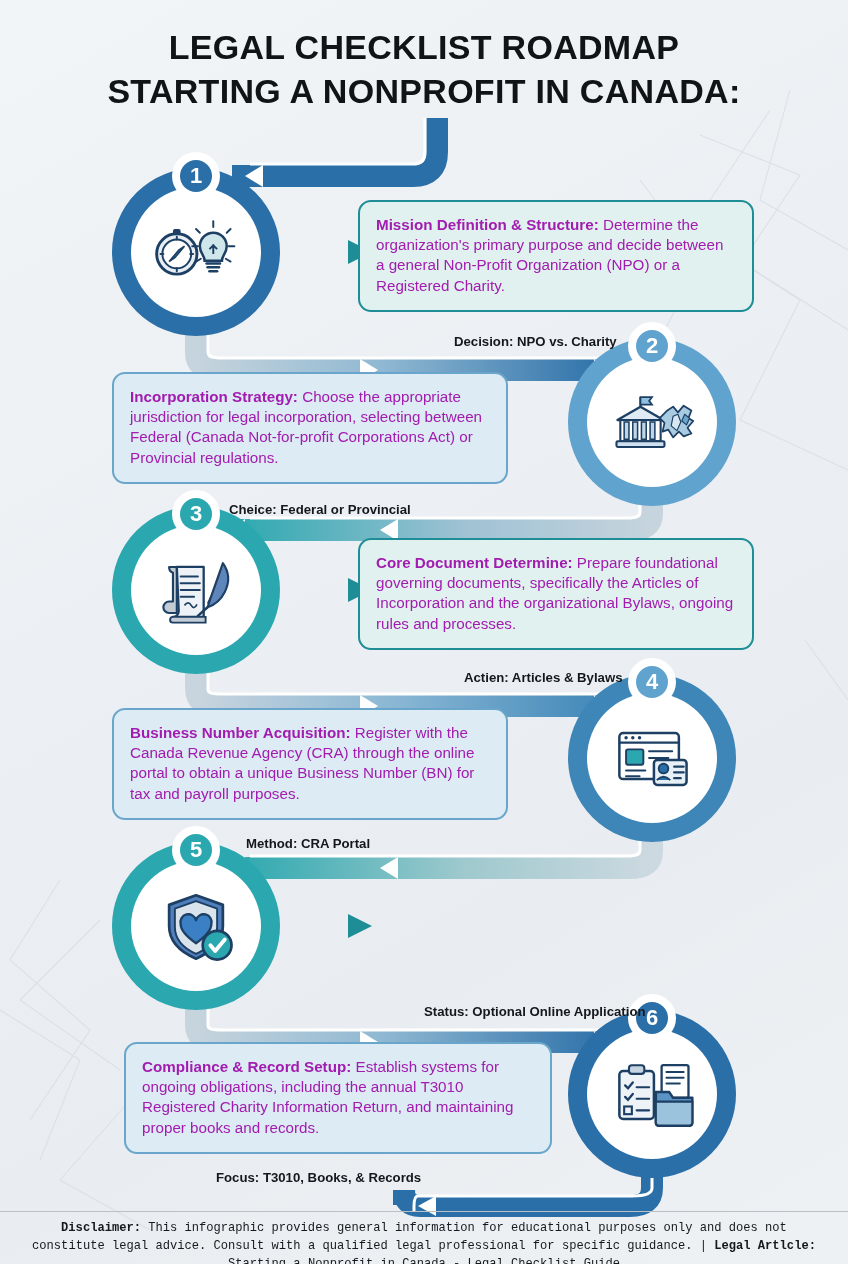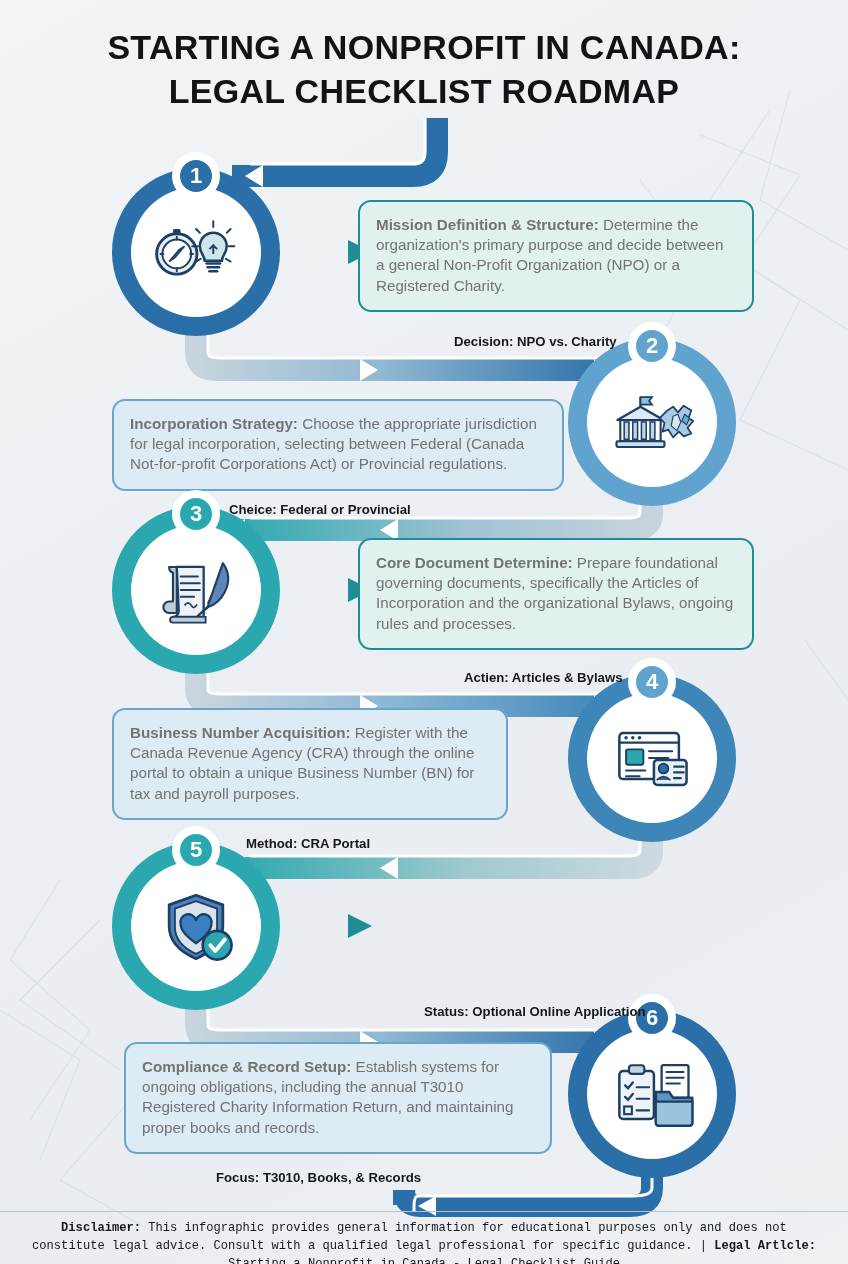--- a/index.html
+++ b/index.html
@@ -66,21 +66,21 @@
   .badge.teal { border: 4px solid #ffffff; }
 
   .icon-svg { width: 96px; height: 96px; display: block; }
 
   
   .card {
     position: absolute; z-index: 3;
     border-radius: 13px;
     padding: 13px 16px 14px 16px;
     font-size: 15.2px; line-height: 1.33;
-    color: #737373;
+    color: #a21caf;
   }
   .card b { font-weight: 700; }
   .card.teal-card { background: #e1f1f0; border: 2.4px solid #1f8d96; }
   .card.blue-card { background: #dcebf4; border: 2.4px solid #6aa6cb; }
 
   
   .sublabel {
     position: absolute; z-index: 5;
     font-size: 13.2px; font-weight: 700; color: #14181c;
     white-space: nowrap;
@@ -114,22 +114,22 @@
       <path d="M640 180 L700 260 L660 340"></path>
       <path d="M60 880 L10 960 L90 1030 L30 1120"></path>
       <path d="M100 920 L20 1000 L120 1070"></path>
       <path d="M0 1010 L80 1060 L40 1160"></path>
       <path d="M130 1100 L60 1180 L150 1230"></path>
       <path d="M805 640 L848 700"></path>
     </g>
   </svg>
 
   <div class="title-wrap">
+    <div class="title-line">LEGAL CHECKLIST ROADMAP</div>
     <div class="title-line">STARTING A NONPROFIT IN CANADA:</div>
-    <div class="title-line">LEGAL CHECKLIST ROADMAP</div>
   </div>
 
   <svg id="flow" viewBox="0 0 848 1264">
     <defs>
       <linearGradient id="gA" x1="1" y1="0" x2="0" y2="0">
         <stop offset="0%" stop-color="#c6d4dd"></stop>
           <stop offset="45%" stop-color="#9fc2d4"></stop>
           <stop offset="100%" stop-color="#2BA8AF"></stop>
       </linearGradient>
       <linearGradient id="gB" x1="0" y1="0" x2="1" y2="0">
@@ -266,21 +266,21 @@
         <path d="M66 38 l6 -4 l5 6 l6 -7 l8 5 l-3 8 l5 3 l-6 7 l4 6 l-8 3 l-5 -5 l-6 6 l-5 -8 l-6 2 l2 -9 l-5 -5 z" fill="#a9cbe2" stroke="#1d3f63" stroke-width="1.8" stroke-linejoin="round"></path>
         <path d="M72 44 l5 -2 l3 8 l-4 9 l-6 -5 z" fill="#d6e7f2" stroke="#1d3f63" stroke-width="1.2"></path>
         <path d="M84 42 l5 4 l-3 7 l-5 -4 z" fill="#6ba5cd" stroke="#1d3f63" stroke-width="1.2"></path>
       </svg>
     </div>
     <div class="badge blue-mid">
       <span>2</span>
     </div>
   </div>
 
-  <div class="card blue-card" style="left:112px; top:372px; width:452px;margin-top:27px;">
+  <div class="card blue-card" style="left:112px; top:372px; width:396px;">
     <b>Incorporation Strategy:</b><span> Choose the appropriate jurisdiction for legal incorporation, selecting between Federal (Canada Not-for-profit Corporations Act) or Provincial regulations.</span>
   </div>
   <div class="sublabel" style="left:229px; top:478px;">Cheice: Federal or Provincial</div>
 
   <div class="node" style="left:112px; top:506px;">
     <div class="ring" style="border:21px solid #2BA8AF; border-radius:50%;"></div>
     <div class="ring-inner">
       <svg class="icon-svg" viewBox="0 0 100 100">
         <path d="M22 26 h8 v48 h-8 a6 6 0 0 1 0 -12 h4 v-30 a6 6 0 0 1 -4 -6 z" fill="#c3ccd4" stroke="#1d3f63" stroke-width="2.2" stroke-linejoin="round"></path>
         <path d="M30 26 h28 v52 h-32 a6 6 0 0 0 6 -6 z" fill="#eef2f6" stroke="#1d3f63" stroke-width="2.4" stroke-linejoin="round"></path>

